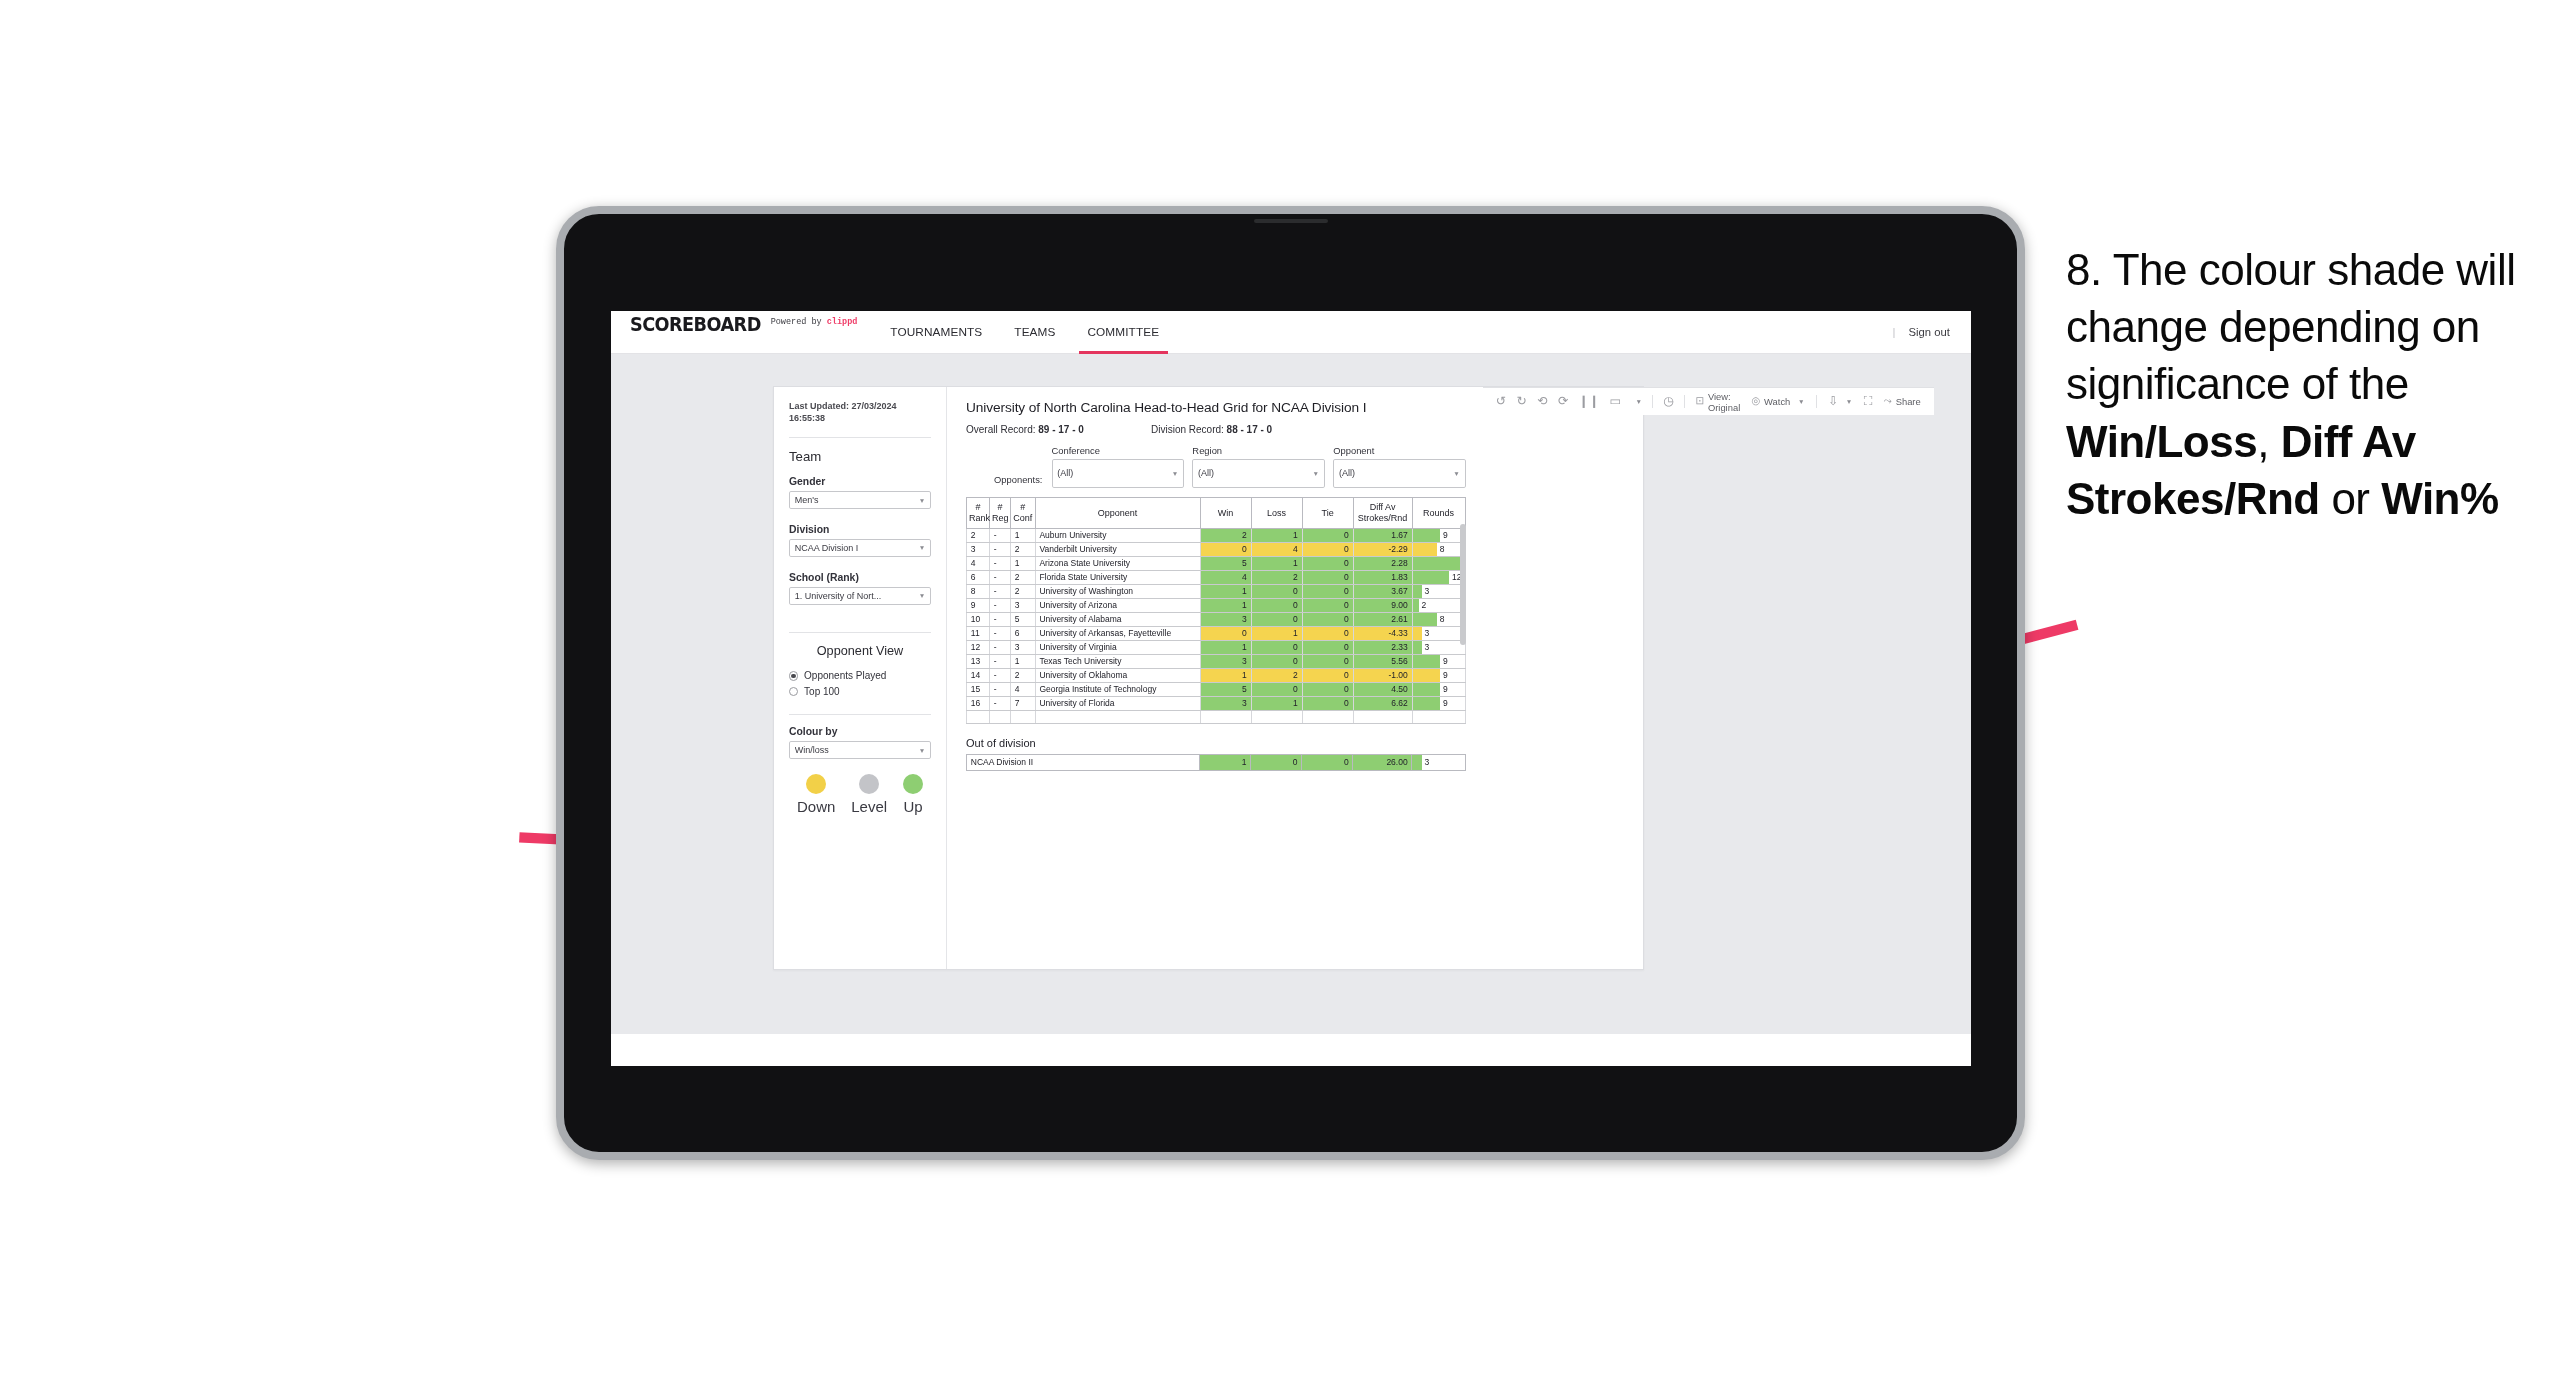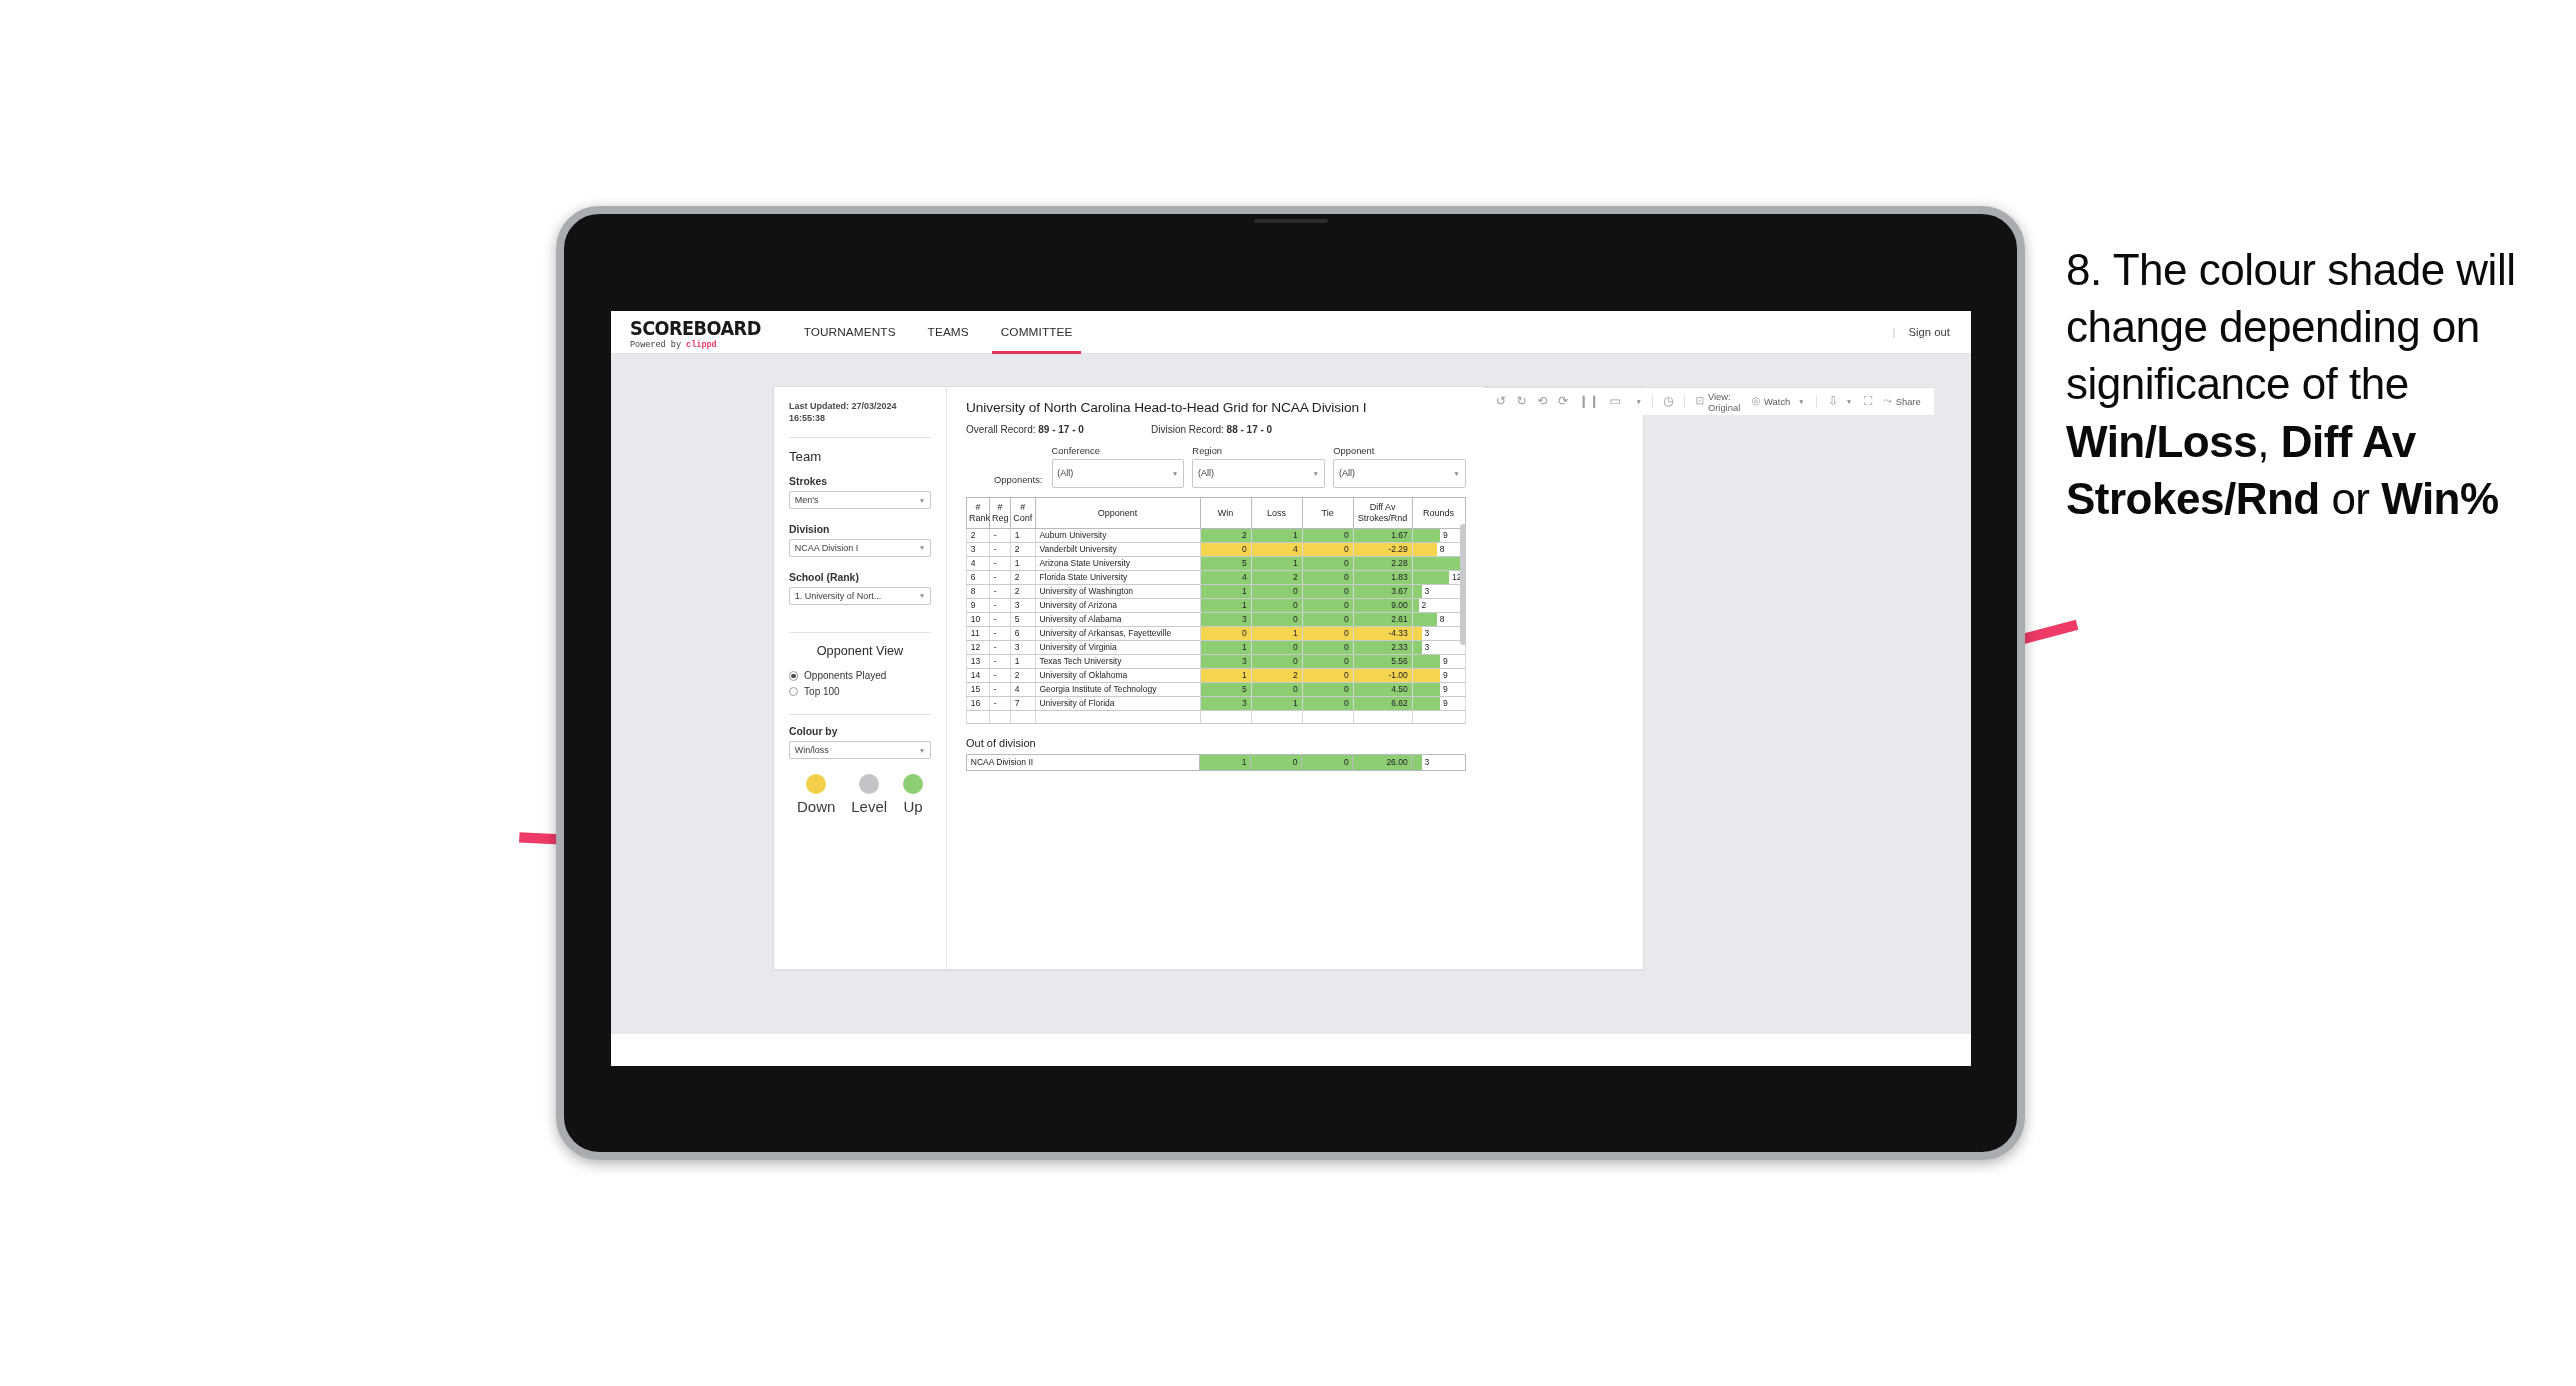--- a/index.html
+++ b/index.html
@@ -43,21 +43,21 @@
     width: 1360px; height: 755px;
     background: #ffffff;
     overflow: hidden;
   }
 
   
   .topbar {
     height: 43px; background: #ffffff; display: flex; align-items: stretch;
     border-bottom: 0.9px solid #e3e3e6; position: relative;
   }
-  .brand { padding: 3.8px 17px 0 19px; display:flex; flex-direction:column; justify-content:center; }
+  .brand { padding: 3.8px 17px 0 19px; display:flex; flex-direction:row; justify-content:center; }
   .brand-title {
     font-family: "DejaVu Sans", sans-serif;
     font-weight: 700; font-size: 19px; letter-spacing: -0.6px;
     color: #1a1a1e; line-height: 1; transform: scaleX(0.93); transform-origin: left center;
   }
   .brand-sub { font-size: 8.5px; color: #3a3a40; margin-top: 2.8px; line-height: 1; font-family: Liberation Mono, monospace; }
   .brand-sub .pink { color: #ef3d68; font-weight: 700; }
 
   .topnav { display: flex; align-items: stretch; }
   .topnav a {
@@ -232,21 +232,21 @@
       <div class="workspace">
         <div class="viz">
           <div class="viz-body">
 
             <div class="pane">
               <div class="updated">Last Updated: 27/03/2024 16:55:38</div>
               <div class="hr"></div>
               <h3>Team</h3>
 
               <div class="fld">
-                <label>Strokes</label>
+                <label>Gender</label>
                 <div class="sel">
                   <span class="v">Men's</span>
                   <span class="caret">▼</span>
                 </div>
               </div>
 
               <div class="fld">
                 <label>Division</label>
                 <div class="sel">
                   <span class="v">NCAA Division I</span>

